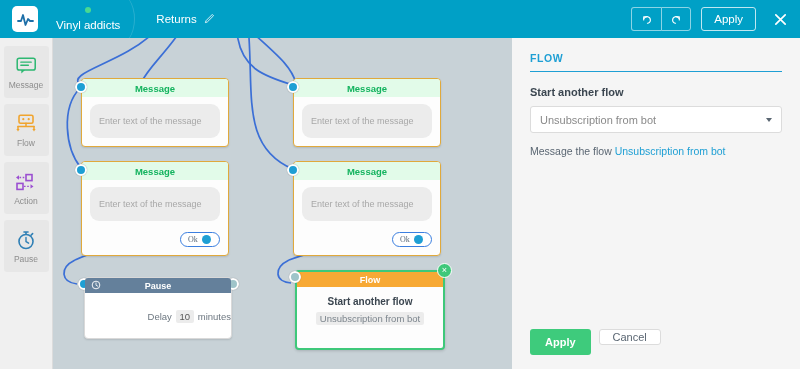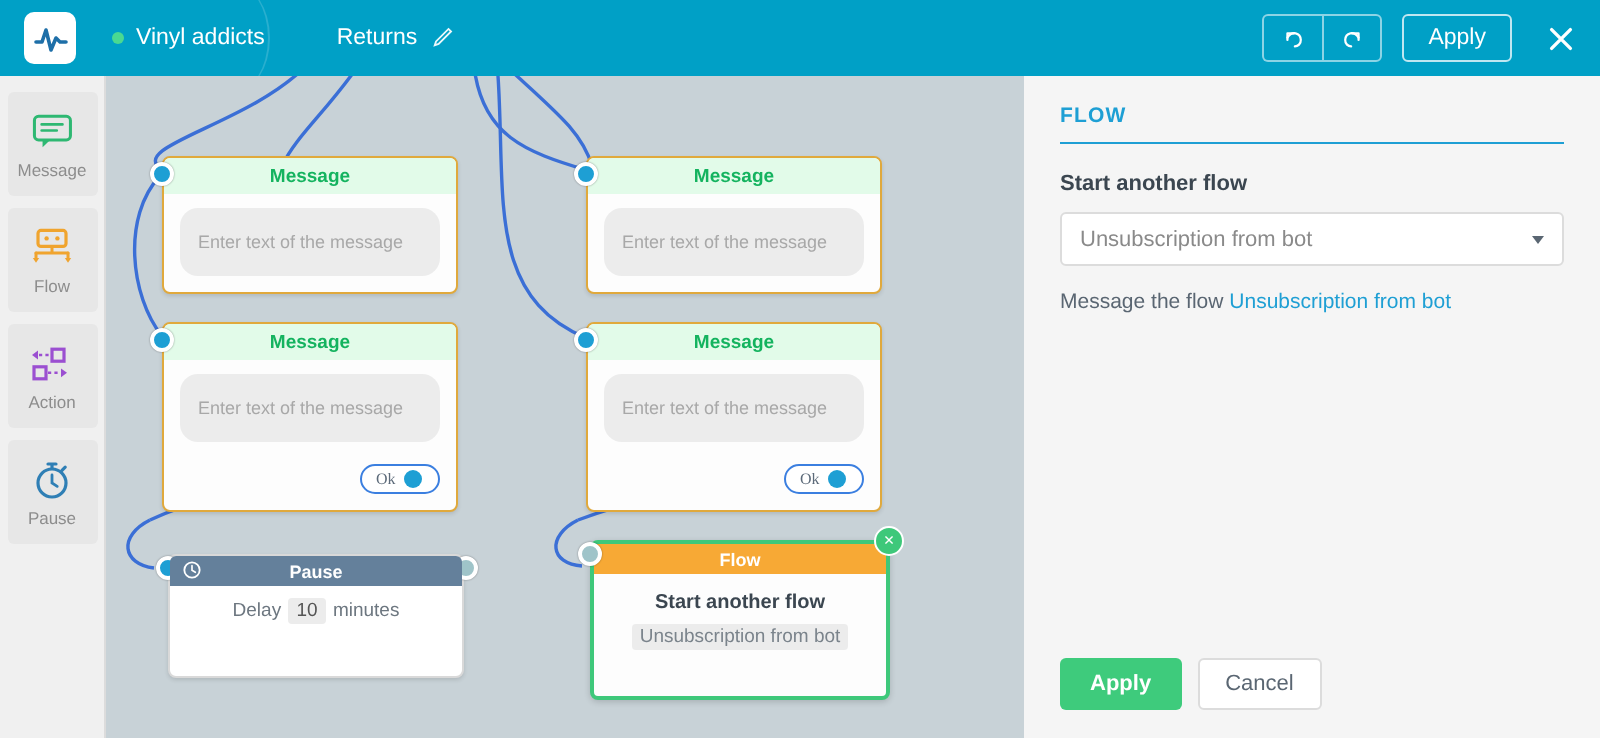--- a/index.html
+++ b/index.html
@@ -18,21 +18,21 @@
     display: flex; align-items: center;
   }
   .logo-box {
     width: 26px; height: 26px; margin-left: 12px;
     background: #ffffff; border-radius: 5px;
     display: flex; align-items: center; justify-content: center;
   }
   .logo-box svg { display: block; }
   .proj {
     display: flex; align-items: center; gap: 6px;
-    margin-left: 18px; color: #ffffff; font-size: 11.5px;
+    margin-left: 18px; color: #ffffff; font-size: 11.5px; flex-direction: column;
   }
   .proj-dot {
     width: 6px; height: 6px; border-radius: 50%; background: #4ad991;
     display: block;
   }
   .crumb-sep {
     position: absolute; left: 110px; top: 0; width: 26px; height: 38px;
     overflow: hidden; pointer-events: none;
   }
   .crumb-sep::after {
@@ -120,21 +120,21 @@
     border: 1px solid #d9d9d9; width: 148px; background: #ffffff;
     box-shadow: 0 1px 2px rgba(0,0,0,.12);
   }
   .pause-head {
     height: 15px; background: #64809b; border-radius: 3px 3px 0 0;
     display: flex; align-items: center; justify-content: center;
     position: relative; font-size: 9px; font-weight: bold; color: #ffffff;
   }
   .pause-clock { position: absolute; left: 6px; top: 2px; }
   .pause-body {
-    padding: 7px 0 0 0; text-align: center;
+    padding: 18px 0 0 0; text-align: right;
     font-size: 9.5px; color: #6d7780;
   }
   .delay-val {
     background: #ececec; border-radius: 2px; padding: 1px 4px;
     color: #555; margin: 0 1px;
   }
 
   .node.flow {
     border: 2px solid #3ec87a; width: 150px; background: #fdfdfd;
     box-shadow: 0 1px 3px rgba(0,0,0,.16);
@@ -201,21 +201,21 @@
   .panel-actions {
     position: absolute; left: 18px; bottom: 14px;
     display: flex; gap: 8px;
   }
   .btn-apply {
     height: 26px; padding: 0 15px; background: #3ecb7c; color: #fff;
     border: none; border-radius: 3px; font-size: 11px; font-weight: bold;
     display: flex; align-items: center; font-family: "Liberation Sans", sans-serif;
   }
   .btn-cancel {
-    height: 26px; padding: 0 13px; background: #ffffff; color: #5a6672;
+    height: 16px; padding: 0 13px; background: #ffffff; color: #5a6672;
     border: 1px solid #dcdcdc; border-radius: 3px; font-size: 11px;
     display: flex; align-items: center; font-family: "Liberation Sans", sans-serif;
   }
 </style>
 </head>
 <body>
 
 <div id="app">
 
   <div class="header">

